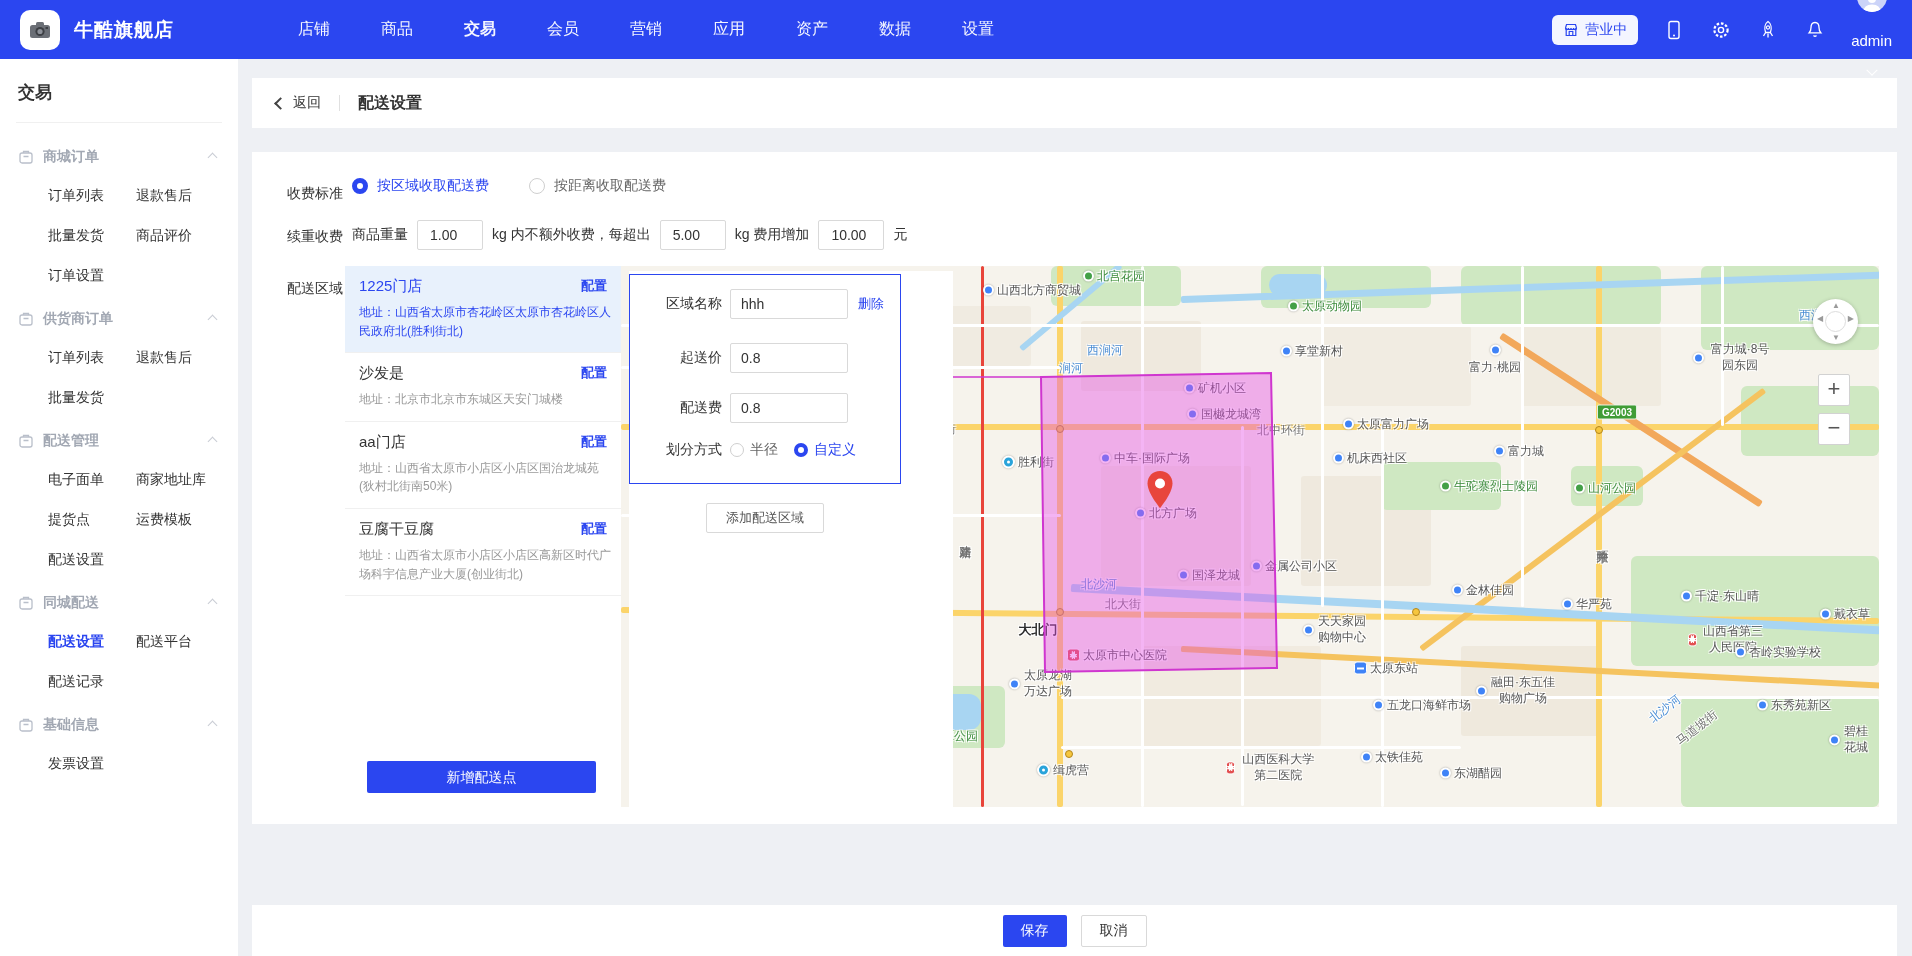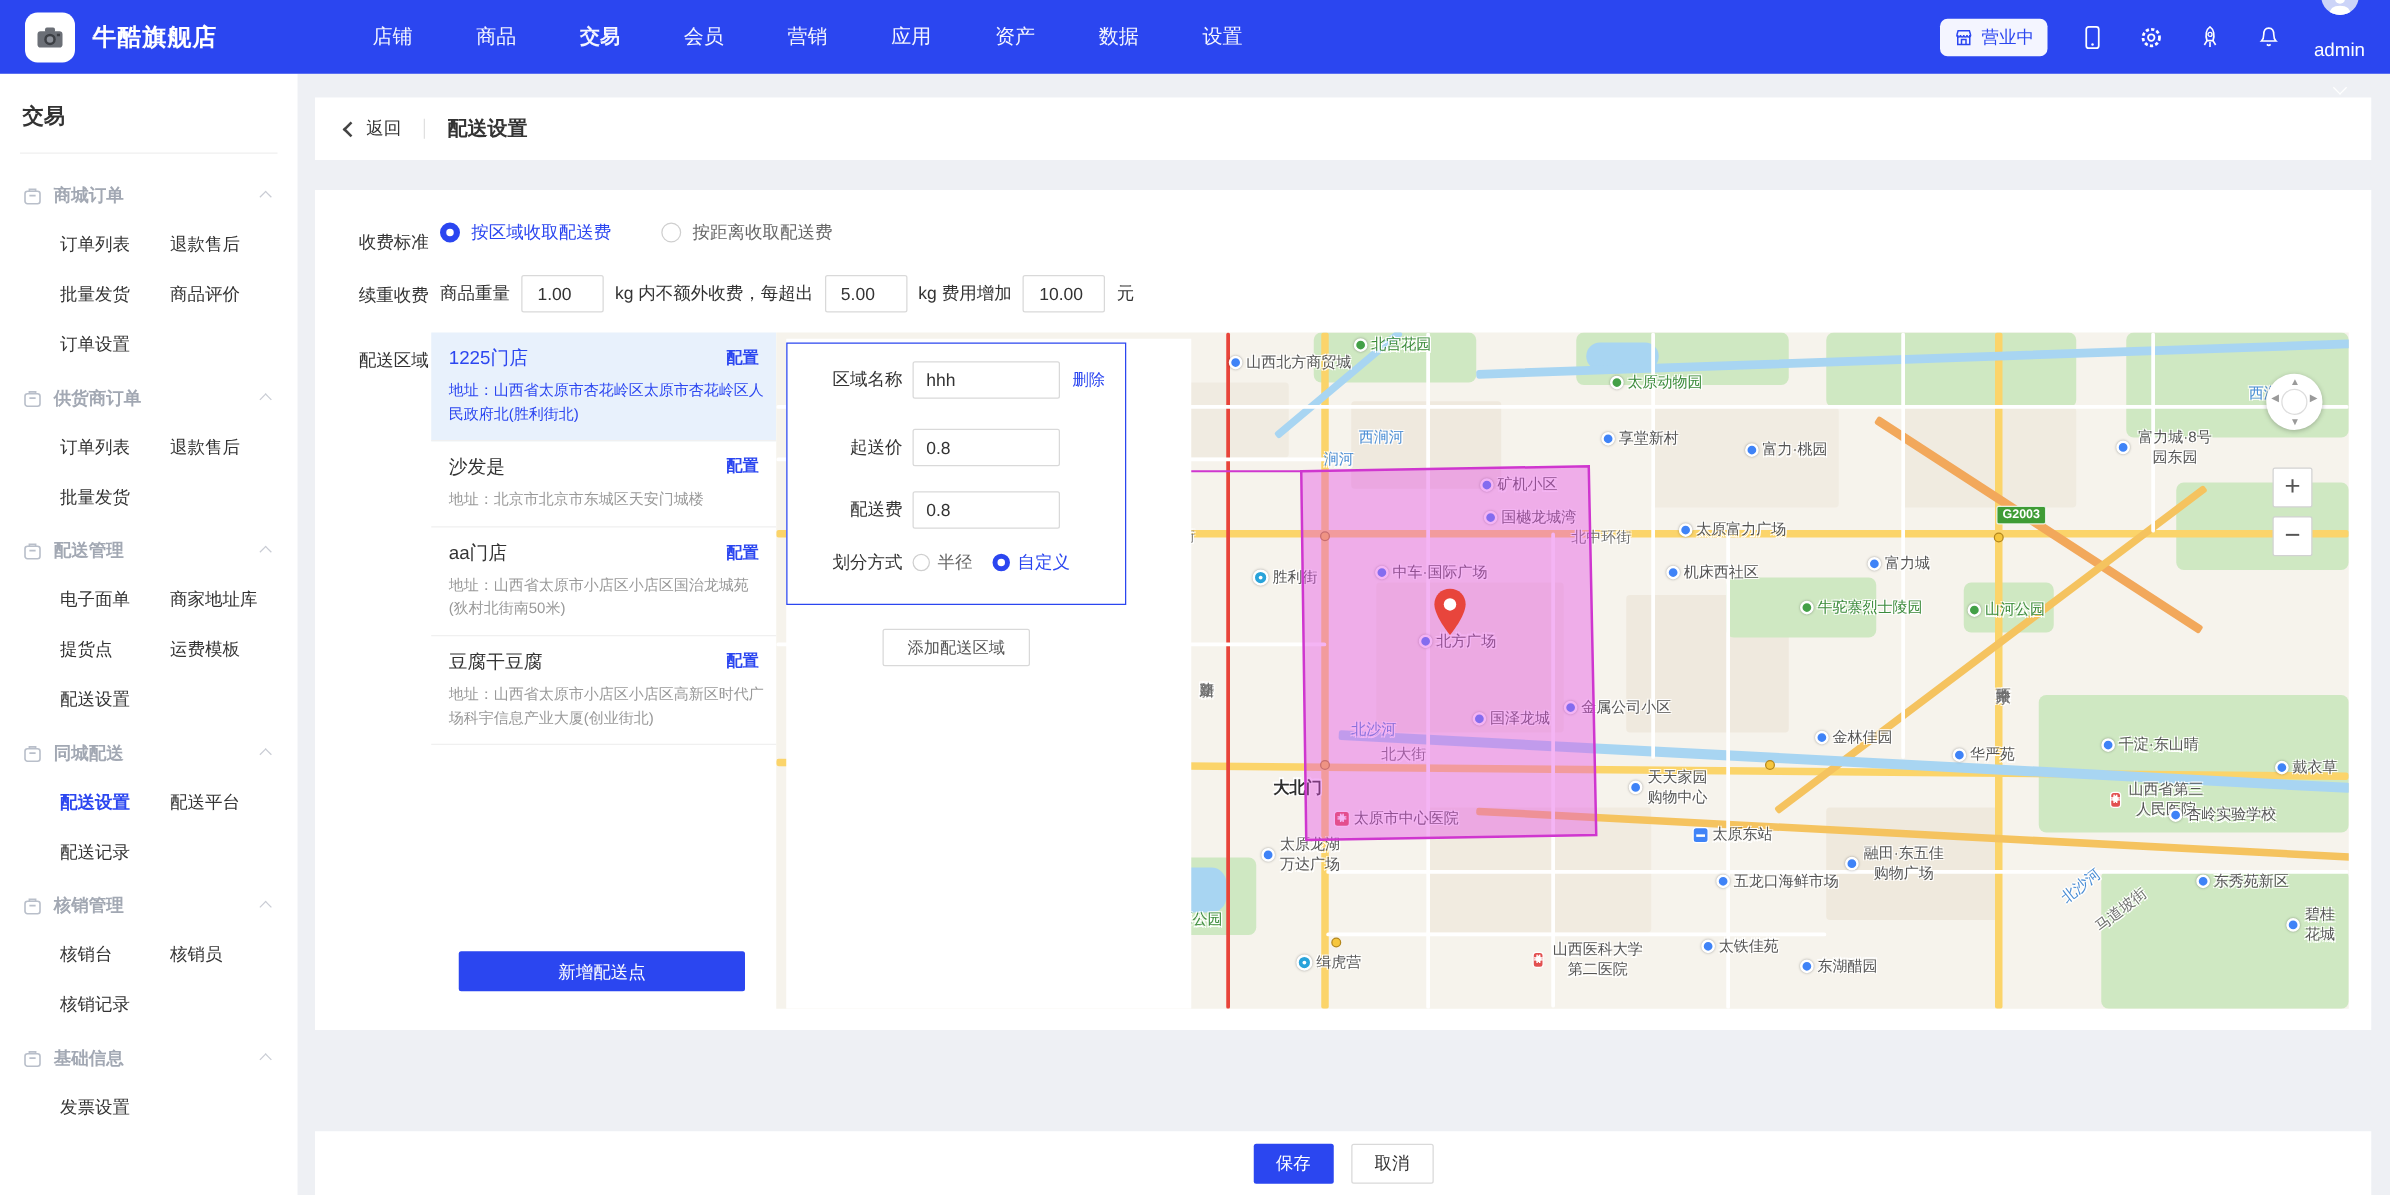--- a/index.html
+++ b/index.html
@@ -251,37 +251,20 @@
               <path d="M5.5 4 V2.5 H10.5 V4 M5.5 7.5 H10.5" fill="none" stroke="#b9bfca" stroke-width="1.3"></path>
             </svg>
           </span>
           <span>同城配送</span>
           <span class="chev-up"></span>
         </div>
         <div class="side-items">
           <div class="side-item active">配送设置</div>
           <div class="side-item">配送平台</div>
           <div class="side-item">配送记录</div>
-        </div>
-      </div>
-      <div class="side-section">
-        <div class="side-head">
-          <span class="sec-icon">
-            <svg width="16" height="16" viewBox="0 0 16 16">
-              <rect x="2" y="4" width="12" height="10" rx="2" fill="none" stroke="#b9bfca" stroke-width="1.3"></rect>
-              <path d="M5.5 4 V2.5 H10.5 V4 M5.5 7.5 H10.5" fill="none" stroke="#b9bfca" stroke-width="1.3"></path>
-            </svg>
-          </span>
-          <span>核销管理</span>
-          <span class="chev-up"></span>
-        </div>
-        <div class="side-items">
-          <div class="side-item">核销台</div>
-          <div class="side-item">核销员</div>
-          <div class="side-item">核销记录</div>
         </div>
       </div>
       <div class="side-section">
         <div class="side-head">
           <span class="sec-icon">
             <svg width="16" height="16" viewBox="0 0 16 16">
               <rect x="2" y="4" width="12" height="10" rx="2" fill="none" stroke="#b9bfca" stroke-width="1.3"></rect>
               <path d="M5.5 4 V2.5 H10.5 V4 M5.5 7.5 H10.5" fill="none" stroke="#b9bfca" stroke-width="1.3"></path>
             </svg>
           </span>
@@ -423,21 +406,21 @@
         <div class="mlabel k-water" style="left: 484px; top: 84px; transform: translate(-50%, -50%);">
           <span>西涧河</span>
         </div>
         <div class="mlabel k-water" style="left: 450px; top: 102px; transform: translate(-50%, -50%);">
           <span>涧河</span>
         </div>
         <div class="mlabel k-poi" style="left: 691px; top: 85px; transform: translate(-50%, -50%);">
           <span class="mi mi-poi"></span>
           <span>享堂新村</span>
         </div>
-        <div class="mlabel k-poi" style="left: 808px; top: 94px; transform: translate(-50%, -50%);">
+        <div class="mlabel k-poi" style="left: 874px; top: 94px; transform: translate(-50%, -50%); flex-direction: column;">
           <span class="mi mi-poi"></span>
           <span>富力·桃园</span>
         </div>
         <div class="mlabel k-poi wrap" style="left: 1112px; top: 92px; width: 80px; transform: translate(-50%, -50%);">
           <span class="mi mi-poi"></span>
           <span>富力城·8号园东园</span>
         </div>
         <div class="mlabel k-water" style="left: 1196px; top: 49px; transform: translate(-50%, -50%);">
           <span>西涧河</span>
         </div>

